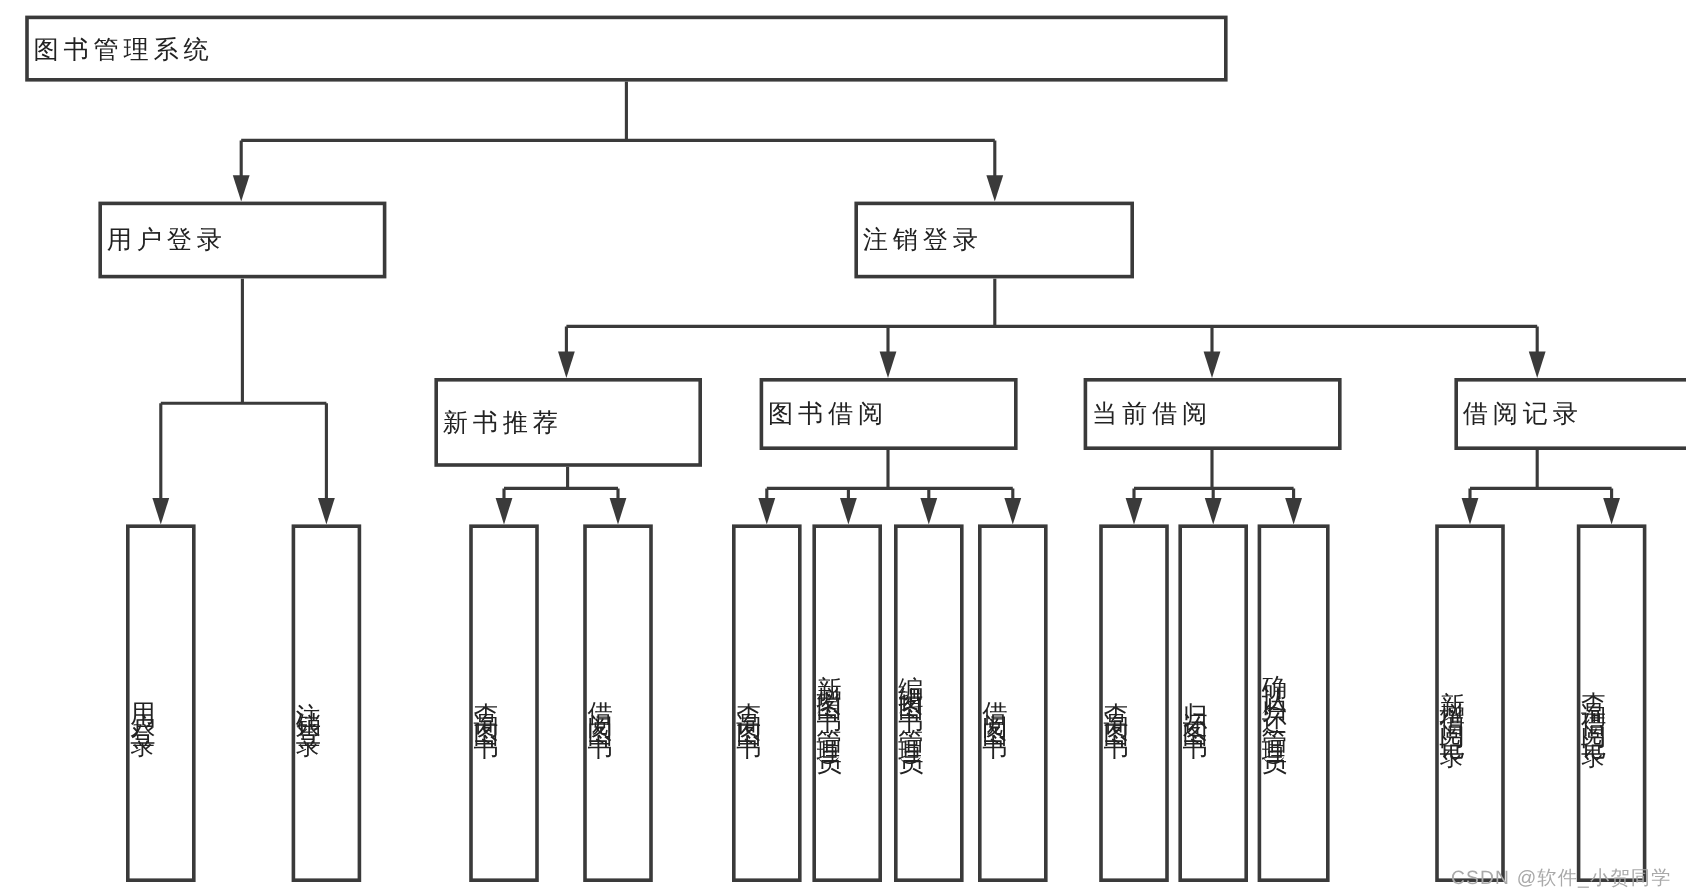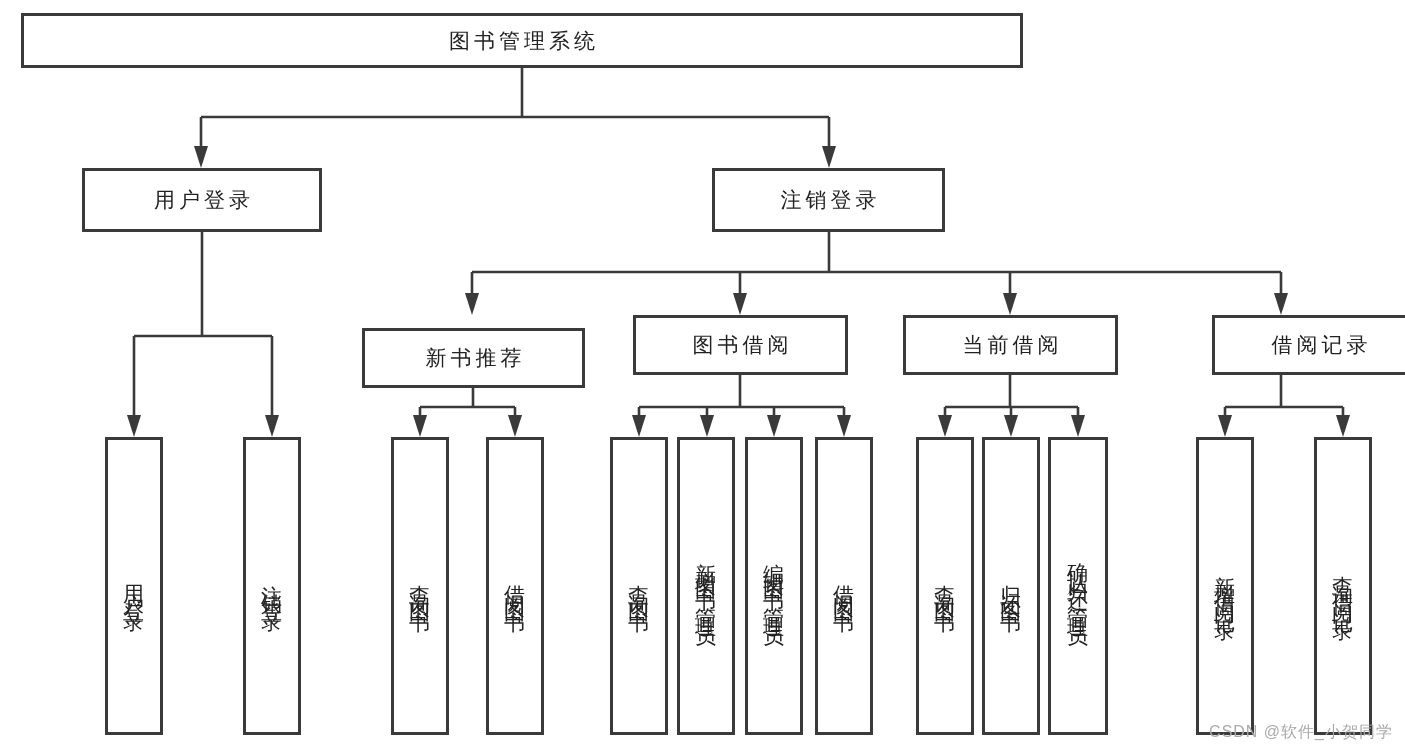--- a/index.html
+++ b/index.html
@@ -16,21 +16,21 @@
     font-family:"Liberation Sans","DejaVu Sans",sans-serif;
     color:var(--text);
     overflow:hidden;
   }
   svg.wires{position:absolute;left:0;top:0;z-index:1;}
   .node{
     position:absolute;
     box-sizing:border-box;
     border:3px solid var(--line);
     background:#fff;
-    display:flex;align-items:center;justify-content:center;
+    display:flex;align-items:center;
     z-index:2;
   }
   .node.h span{
     font-size:21px;
     letter-spacing:4px;
     text-indent:4px;
     color:var(--text);
     white-space:nowrap;
   }
   .node.v{top:437px;width:58px;height:298px;}
@@ -105,21 +105,21 @@
     <span>图书管理系统</span>
   </div>
 
   <div class="node h" style="left:82px;top:168px;width:240px;height:64px">
     <span>用户登录</span>
   </div>
   <div class="node h" style="left:712px;top:168px;width:233px;height:64px">
     <span>注销登录</span>
   </div>
 
-  <div class="node h" style="left:362px;top:328px;width:223px;height:60px">
+  <div class="node h" style="left:362px;top:315px;width:223px;height:74px">
     <span>新书推荐</span>
   </div>
   <div class="node h" style="left:903px;top:315px;width:215px;height:60px">
     <span>当前借阅</span>
   </div>
   <div class="node h" style="left:633px;top:315px;width:215px;height:60px">
     <span>图书借阅</span>
   </div>
   <div class="node h" style="left:1212px;top:315px;width:215px;height:60px">
     <span>借阅记录</span>

